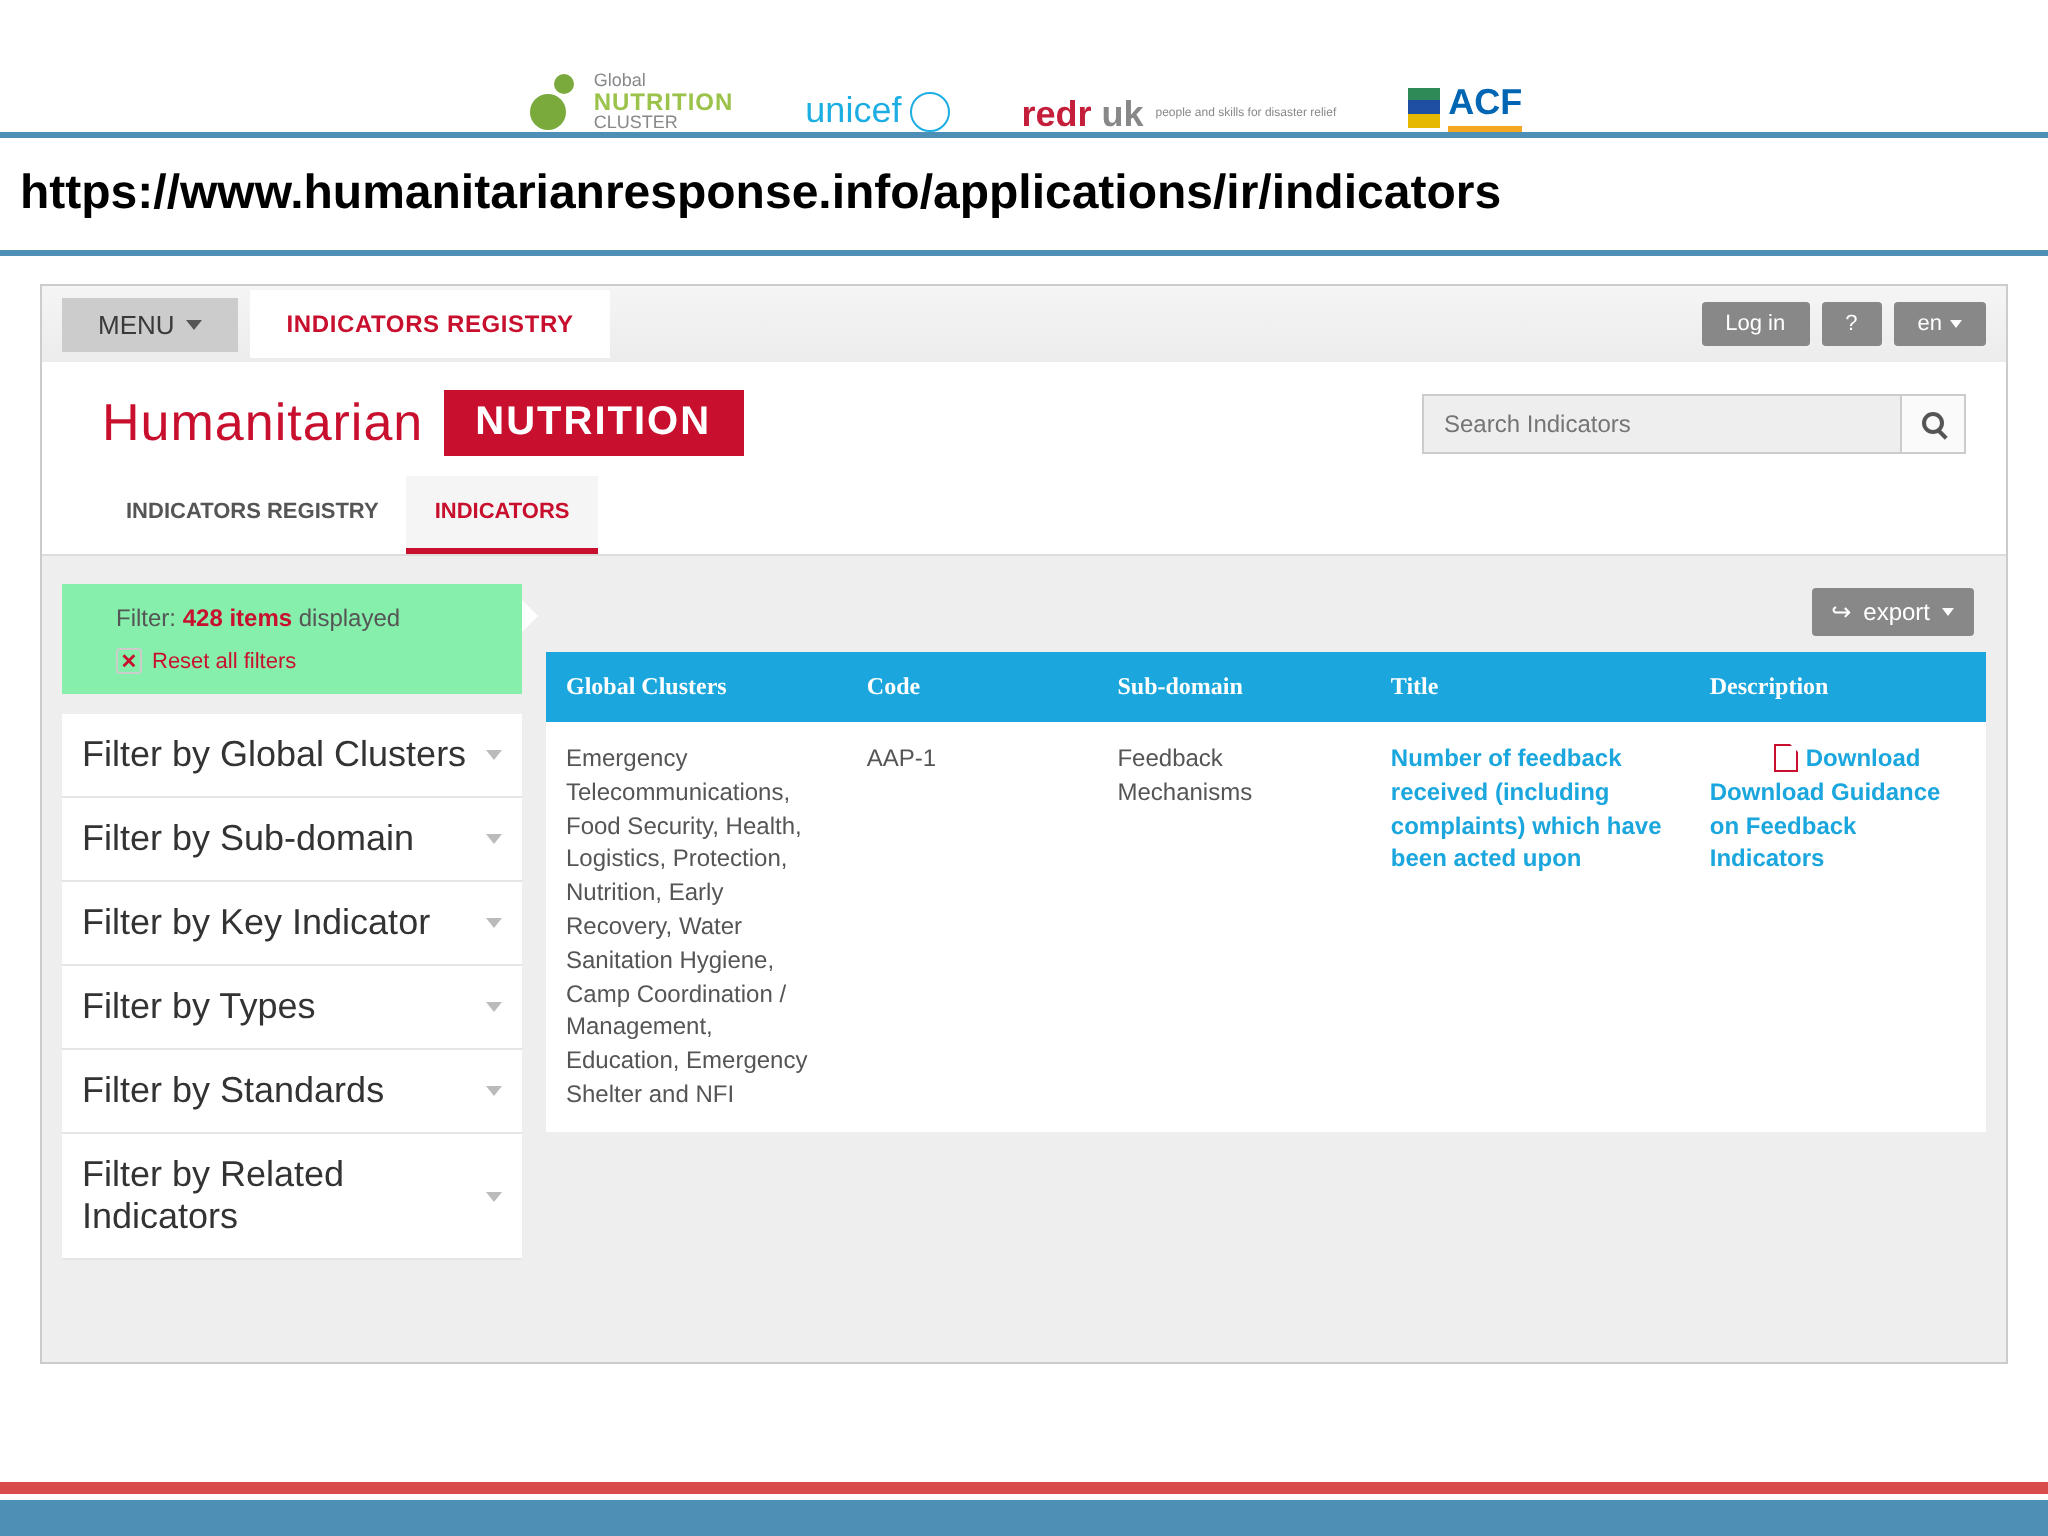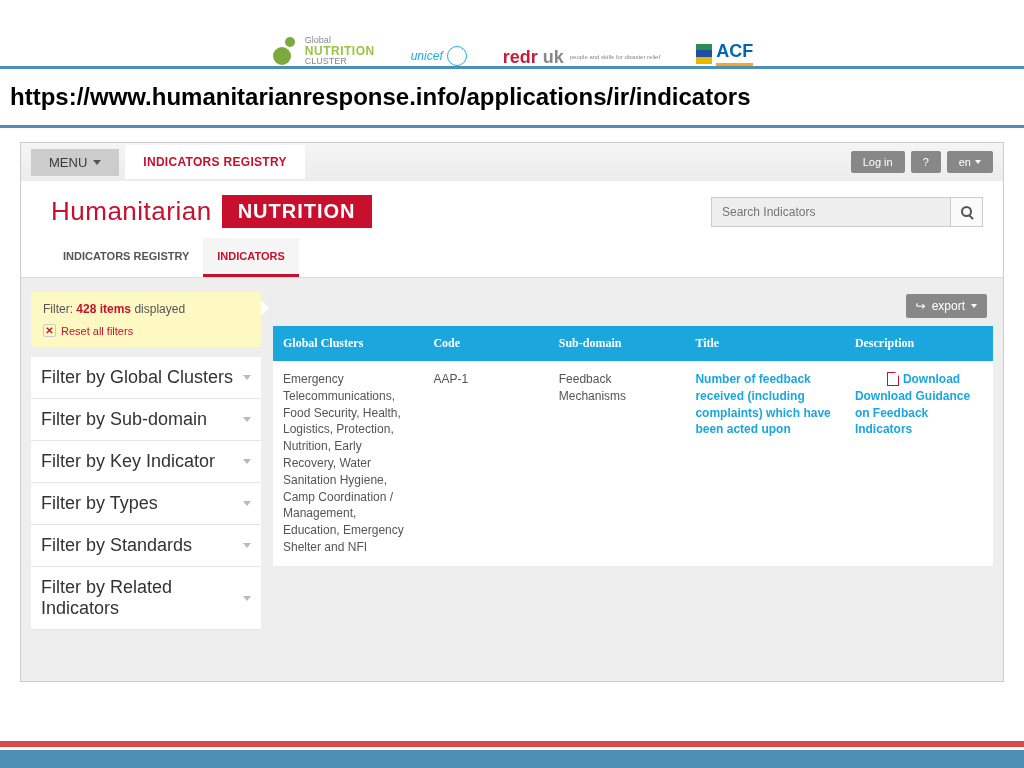--- a/index.html
+++ b/index.html
@@ -8,21 +8,21 @@
   
   .logos { display: flex; justify-content: center; gap: 36px; align-items: flex-end; height: 66px; padding-top: 12px; }
   .logo { display: flex; align-items: center; gap: 6px; font-size: 12px; }
   .gnc-icon { width: 28px; height: 28px; position: relative; }
   .gnc-icon .big { width: 18px; height: 18px; background:#7aa93c; border-radius:50%; position:absolute; bottom:0; left:2px;}
   .gnc-icon .sm1 { width: 10px; height: 10px; background:#7aa93c; border-radius:50%; position:absolute; top:0; right:4px;}
   .gnc-text { line-height: 1; }
   .gnc-text .l1 { color:#888; font-size:9px; }
   .gnc-text .l2 { color:#9bc24a; font-weight:bold; font-size:12px; letter-spacing:0.5px;}
   .gnc-text .l3 { color:#888; font-size:9px; }
-  .unicef { color:#1caee3; font-size:12px; font-style:italic; display:flex; align-items:center; gap:4px;}
+  .unicef { color:#1caee3; font-size:18px; display:flex; align-items:center; gap:4px;}
   .unicef .globe { width:20px;height:20px;border:1.5px solid #1caee3;border-radius:50%;position:relative;}
   .redr { text-align:center; line-height:1;}
   .redr .main { font-size:18px; font-weight:bold; }
   .redr .main .red { color:#c41e3a;}
   .redr .main .uk { color:#888;}
   .redr .sub { font-size:6px; color:#888;}
   .acf { display:flex; align-items:center; gap:4px;}
   .acf .flag { width:16px;height:20px; display:flex; flex-direction:column;}
   .acf .flag .s{flex:1;}
   .acf .txt { color:#0066b3; font-weight:bold; font-size:18px; border-bottom:3px solid #f5a623; padding-bottom:1px;}
@@ -54,21 +54,21 @@
   .mag::after{content:"";position:absolute;width:6px;height:2px;background:#555;bottom:-3px;right:-4px;transform:rotate(45deg);}
 
   .subtabs { display:flex; gap:0; padding:0 28px; border-bottom:1px solid #ddd;}
   .subtab { font-size:11px; font-weight:bold; padding:12px 14px; color:#555; position:relative;}
   .subtab.active { color:#c8102e; border-bottom:3px solid #c8102e; background:#f5f5f5;}
 
   .content { display:flex; background:#eee; padding:14px 10px 0 10px; gap:12px;}
 
   
   .filters { width:230px; font-size:12px;}
-  .filter-card { background:#fef9c3; padding:10px 12px; position:relative;}
+  .filter-card { background:#86efac; padding:10px 27px; position:relative;}
   .filter-card::after{content:"";position:absolute;right:-8px;top:8px;width:0;height:0;border-top:8px solid transparent;border-bottom:8px solid transparent;border-left:8px solid #fff;}
   .filter-line { color:#555;}
   .filter-line .n { color:#c8102e; font-weight:bold;}
   .reset { color:#c8102e; margin-top:8px; display:flex; align-items:center; gap:5px; font-size:11px;}
   .reset .x { width:13px;height:13px; border:1px solid #ccc; border-radius:2px; color:#c8102e; display:flex;align-items:center;justify-content:center; font-size:10px; font-weight:bold;}
   .filter-groups { margin-top:10px; background:#fff;}
   .fg { border-bottom:1px solid #e5e5e5; padding:10px 10px; display:flex; justify-content:space-between; align-items:center; color:#333; font-size:18px;}
   .fg .chev { width:0;height:0;border-left:4px solid transparent;border-right:4px solid transparent;border-top:5px solid #bbb;}
 
   

